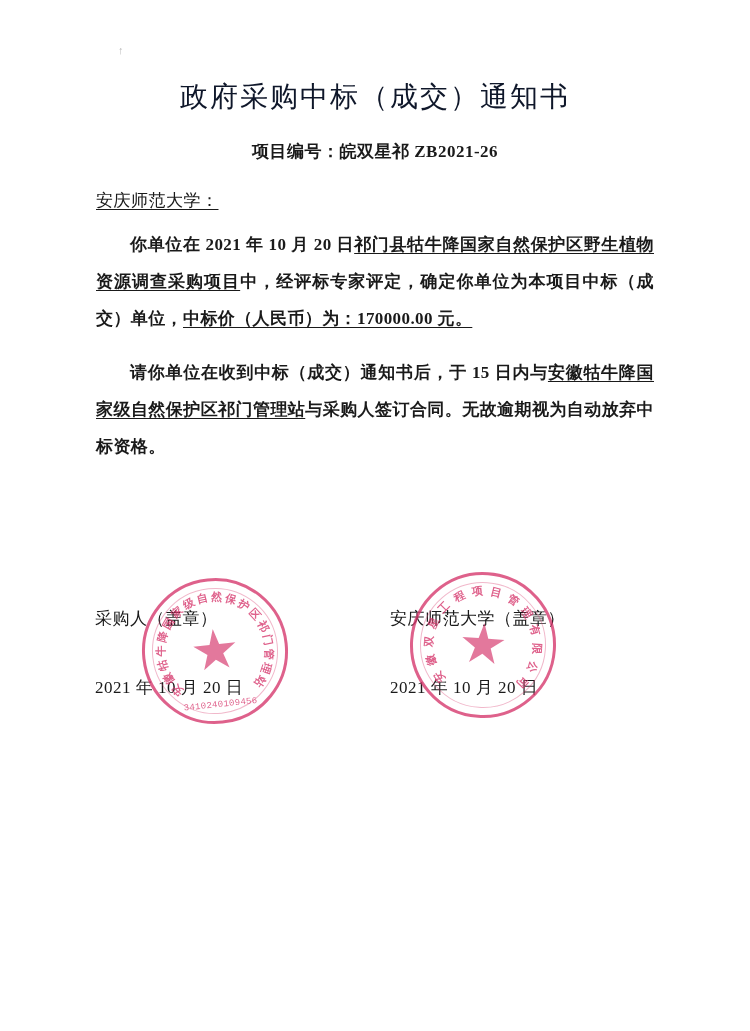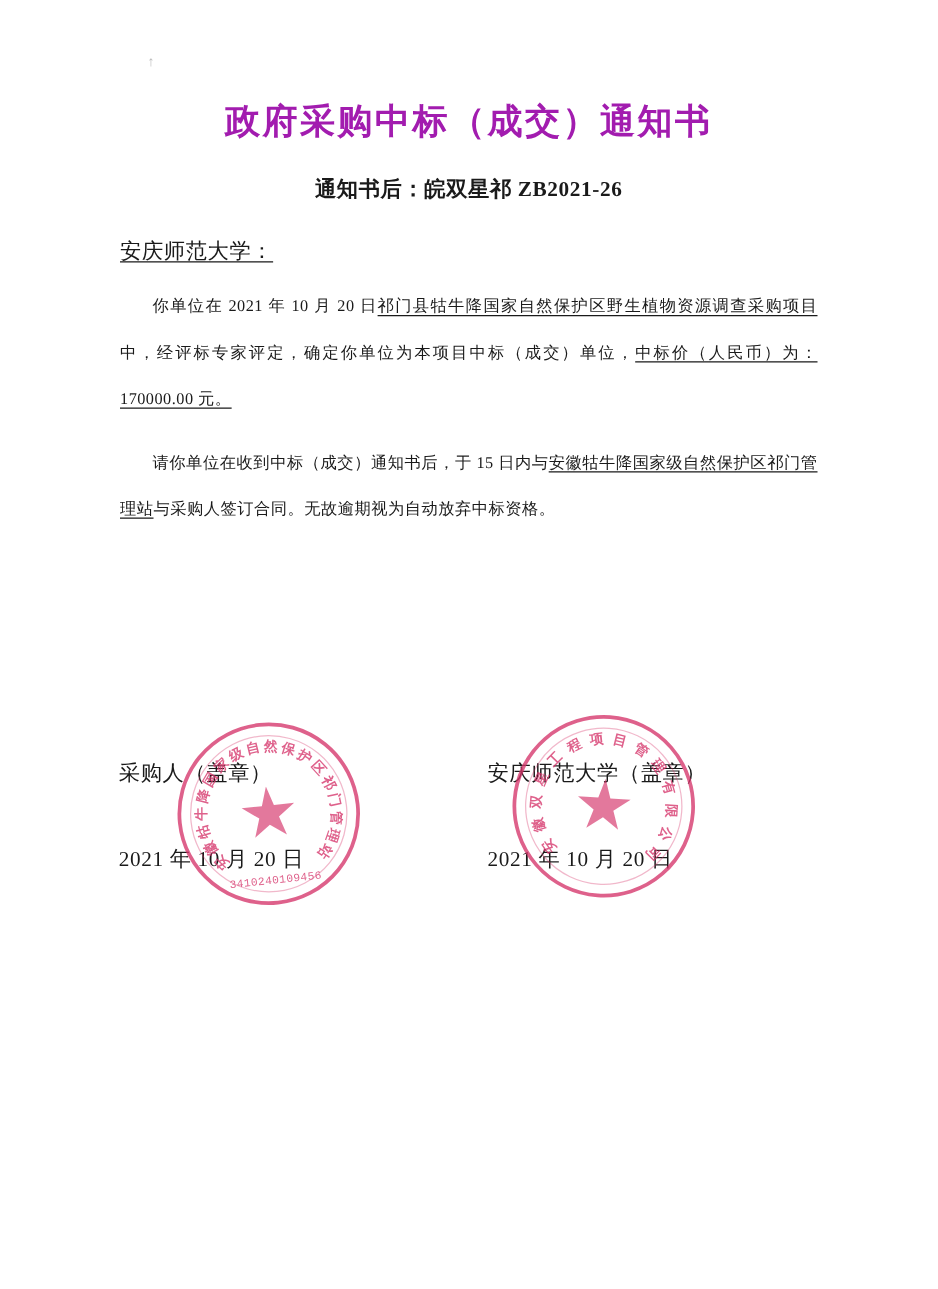--- a/index.html
+++ b/index.html
@@ -28,24 +28,24 @@
     top: 44px;
     font-size: 11px;
     color: #b9b9b9;
     letter-spacing: 1px;
   }
   .doc-title {
     margin: 0;
     padding-top: 78px;
     text-align: center;
     font-size: 28px;
-    font-weight: bold;
+    font-weight: normal;
     letter-spacing: 2px;
     font-family: "Liberation Serif", "DejaVu Serif", serif;
-    color: #a21caf;
+    color: #0f172a;
   }
   .project-no {
     text-align: center;
     margin-top: 24px;
     font-size: 17px;
     font-weight: bold;
     letter-spacing: 0.5px;
   }
   .project-no .num {
     font-weight: bold;
@@ -55,25 +55,26 @@
     margin-top: 26px;
     font-size: 17px;
     letter-spacing: 0.5px;
   }
   .recipient .u {
     text-decoration: underline;
     text-underline-offset: 3px;
   }
   .body-para {
     margin-top: 14px;
-    font-size: 13px;
+    font-size: 17px;
     line-height: 37px;
     text-align: justify;
     text-justify: inter-ideograph;
     letter-spacing: 0.4px;
+    font-weight: bold;
   }
   .indent {
     text-indent: 2em;
   }
   .u {
     text-decoration: underline;
     text-underline-offset: 3px;
   }
   .num {
     font-family: "Liberation Serif", "DejaVu Serif", serif;
@@ -170,21 +171,21 @@
 </head>
 <body>
 
 <div class="page">
 
   <div class="corner-mark">↑</div>
 
   <h1 class="doc-title">政府采购中标（成交）通知书</h1>
 
   <div class="project-no">
-    <span>通知书后：</span><span class="num">皖双星祁 ZB2021-26</span>
+    <span>项目编号：</span><span class="num">皖双星祁 ZB2021-26</span>
   </div>
 
   <div class="recipient">
     <span class="u">安庆师范大学：</span>
   </div>
 
   <p class="body-para indent">
     <span>你单位在</span>
     <span class="num">2021 年 10 月 20 日</span><span class="u">祁门县牯牛降国家自然保护区野生植物资源调查采购项目</span><span>中，经评标专家评定，确定你单位为本项目中标（成交）单位，</span><span class="u">中标价（人民币）为：</span><span class="u num">170000.00 元。</span>
   </p>

